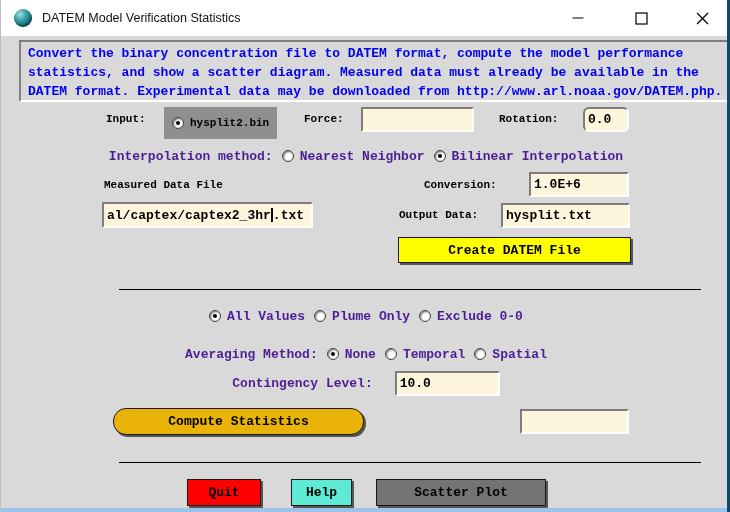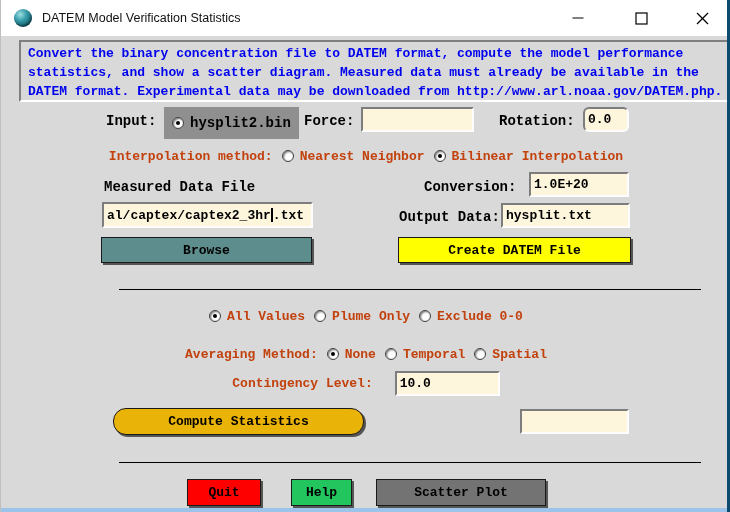--- a/index.html
+++ b/index.html
@@ -29,21 +29,21 @@
     position: absolute; left: 18px; top: 40px; width: 722px; height: 62px;
     background: #d9d9d9;
     border: 2px solid; border-color: #7f7f7f #ffffff #ffffff #7f7f7f;
     padding: 2px 0 0 7px;
     font-family: "Liberation Mono", monospace; font-weight: bold;
     font-size: 13px; line-height: 19px; color: #0000ee; white-space: nowrap;
   }
   
   .lbl {
     position: absolute; font-family: "Liberation Mono", monospace;
-    font-weight: bold; font-size: 14px; color: #000; white-space: nowrap;
+    font-weight: bold; font-size: 11px; color: #000; white-space: nowrap;
   }
   .entry {
     position: absolute; background: #fdf5dc;
     border: 2px solid; border-color: #7d7d7d #fdfdfd #fdfdfd #7d7d7d;
     font-family: "Liberation Mono", monospace; font-weight: bold; font-size: 13px;
     color: #000; padding: 1px 3px; white-space: nowrap; overflow: hidden;
     display: flex; align-items: center;
   }
   .caret { display: inline-block; width: 2px; height: 14px; background: #000; flex: none; }
   .btn {
@@ -60,21 +60,21 @@
   .radio.sel::after {
     content: ""; position: absolute; left: 3px; top: 3px;
     width: 4px; height: 4px; border-radius: 50%; background: #000;
   }
   .rrow {
     position: absolute; left: 0; width: 730px; display: flex;
     align-items: center; justify-content: center; gap: 9px;
   }
   .rrow .txt {
     font-family: "Liberation Mono", monospace; font-weight: bold;
-    font-size: 13px; color: #c2410c; white-space: nowrap;
+    font-size: 13px; color: #4c1d95; white-space: nowrap;
   }
   .rgroup { display: flex; align-items: center; gap: 6px; }
   .sep { position: absolute; left: 118px; width: 582px; height: 0;
          border-top: 1px solid #000; }
   #graybox {
     position: absolute; left: 163px; top: 107px; height: 27px;
     background: #8f8f8f; display: flex; align-items: center; gap: 6px; padding: 16px 8px;
   }
   #bottom-border { position: absolute; left: 0; top: 508px; width: 730px; height: 4px; background: #9cc3ea; }
 </style>
@@ -127,31 +127,30 @@
       <span class="txt">Nearest Neighbor</span>
     </span>
     <span class="rgroup">
       <span class="radio sel"></span>
       <span class="txt">Bilinear Interpolation</span>
     </span>
   </div>
 
   <div class="lbl" style="left:103px; top:179px;">Measured Data File</div>
   <div class="lbl" style="left:423px; top:179px;">Conversion:</div>
-  <div class="entry" style="left:528px; top:172px; width:100px; height:25px;">1.0E+20</div>
+  <div class="entry" style="left:528px; top:172px; width:100px; height:25px;">1.0E+6</div>
 
   <div class="entry" style="left:101px; top:202px; width:211px; height:26px;">
     <span>al/captex/captex2_3hr</span>
       <span class="caret"></span>
       <span>.txt</span>
   </div>
   <div class="lbl" style="left:398px; top:209px;">Output Data:</div>
   <div class="entry" style="left:500px; top:203px; width:129px; height:25px;">hysplit.txt</div>
 
-  <div class="btn" style="left:100px; top:237px; width:211px; height:26px; background:#5e8d8d;">Browse</div>
   <div class="btn" style="left:397px; top:237px; width:233px; height:26px; background:#ffff00;">Create DATEM File</div>
 
   <div class="sep" style="top:289px;"></div>
 
   <div class="rrow" style="top:304px; height:24px;">
     <span class="rgroup">
       <span class="radio sel"></span>
       <span class="txt">All Values</span>
     </span>
     <span class="rgroup">
@@ -184,17 +183,17 @@
     <span class="txt">Contingency Level:</span>
     <span class="entry" style="position:static; width:105px; height:25px;">10.0</span>
   </div>
 
   <div class="btn" style="left:112px; top:408px; width:251px; height:27px; background:#eab308;border-radius:13px;">Compute Statistics</div>
   <div class="entry" style="left:519px; top:409px; width:109px; height:25px;"></div>
 
   <div class="sep" style="top:462px;"></div>
 
   <div class="btn" style="left:186px; top:479px; width:74px; height:27px; background:#ff0000;">Quit</div>
-  <div class="btn" style="left:290px; top:479px; width:61px; height:27px; background:#22c55e;">Help</div>
+  <div class="btn" style="left:290px; top:479px; width:61px; height:27px; background:#5eead4;">Help</div>
   <div class="btn" style="left:375px; top:479px; width:170px; height:27px; background:#737373;">Scatter Plot</div>
 
   <div id="bottom-border"></div>
 </div>
 
 </body></html>

